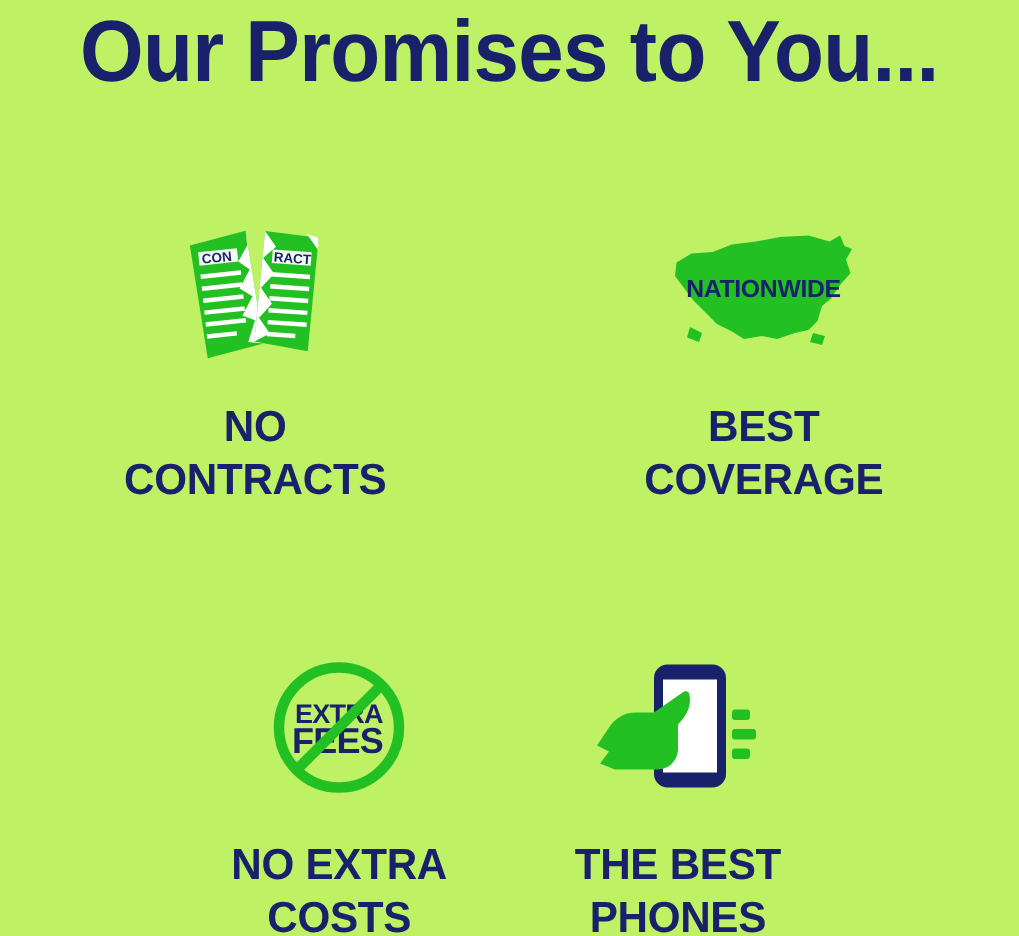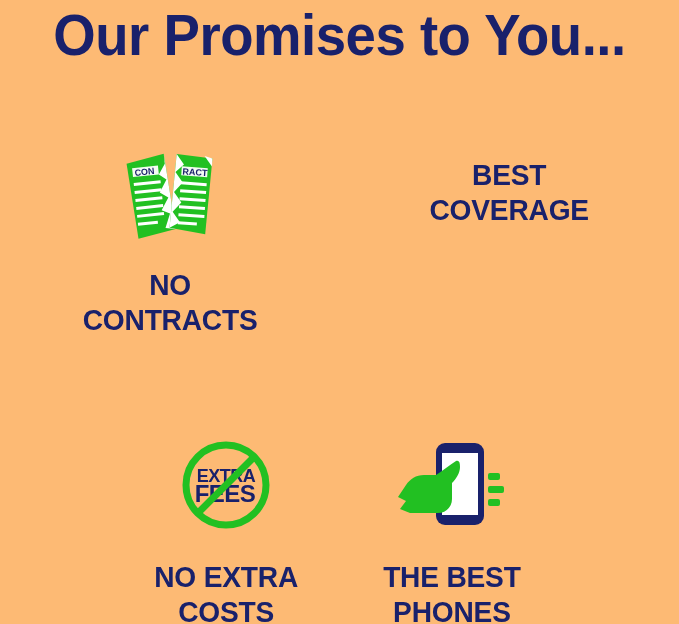--- a/index.html
+++ b/index.html
@@ -12,21 +12,21 @@
     height: 624px;
     position: relative;
     overflow: hidden;
     font-family: "Liberation Sans", sans-serif;
     -webkit-font-smoothing: antialiased;
   }
 
   #promises-card {
     position: absolute;
     inset: 0;
-    background: #fdba74;
+    background: #bef264;
   }
 
   
   #page-title {
     position: absolute;
     left: 0;
     top: 4px;
     width: 679px;
     text-align: center;
     color: #19216b;
@@ -128,20 +128,30 @@
               <rect x="64" y="77" width="19" height="3"></rect>
             </g>
           </g>
         </svg>
       </div>
       <div class="promise-label">NO
 CONTRACTS</div>
     </div>
 
     <div class="promise-item">
+      <div class="promise-icon">
+        <svg width="130" height="86" viewBox="0 0 130 86">
+          <path fill="#22c022" d="M7 23 L17 17 L31 16 L44 11 L60 9 L76 6 L95 5 L109 9 L116 5 L119 12
+            L124 14 L120 21 L123 30 L116 38 L110 47 L104 52 L101 62 L95 68 L86 70 L74 74 L64 72
+            L52 74 L44 69 L34 64 L26 56 L18 48 L12 40 L6 32 Z"></path>
+          <path fill="#22c022" d="M16 66 L24 70 L22 76 L14 73 Z"></path>
+          <path fill="#22c022" d="M98 70 L106 72 L104 78 L96 76 Z"></path>
+          <text x="65" y="46" text-anchor="middle" font-family="Liberation Sans, sans-serif" font-size="16.5" font-weight="bold" fill="#19216b" letter-spacing="-0.2">NATIONWIDE</text>
+        </svg>
+      </div>
       <div class="promise-label">BEST
 COVERAGE</div>
     </div>
 
 
   </div>
 
   <div class="promise-row" id="promise-row-2">
 
     <div class="spacer-cell"></div>

